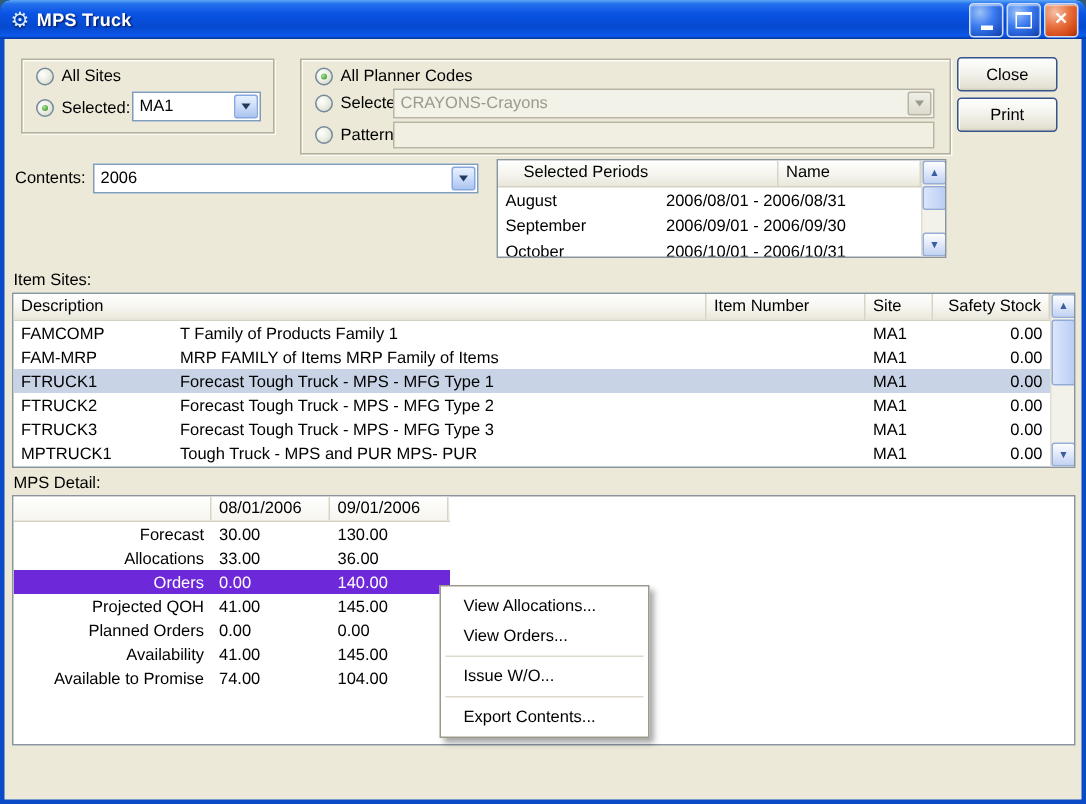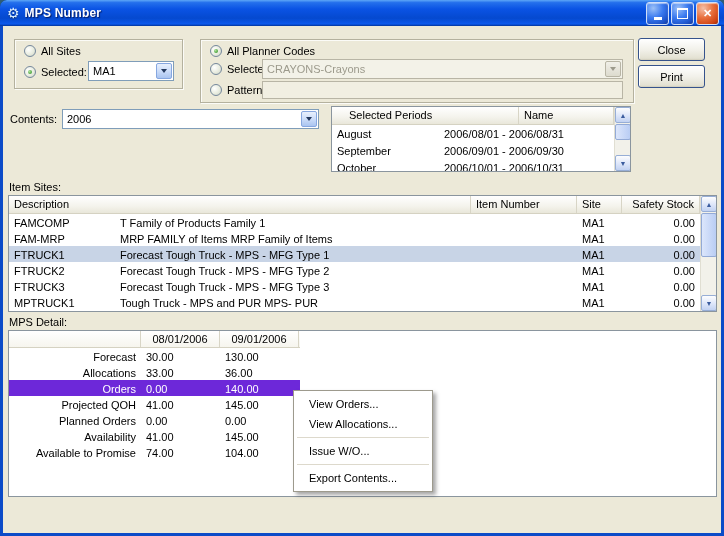--- a/index.html
+++ b/index.html
@@ -86,21 +86,21 @@
   .c-item{width:106px;flex:none}
   .c-desc{flex:1}
   .c-site{width:45px;flex:none}
   .c-stock{width:78px;flex:none;text-align:right}
   .row-sel-inactive{background:#c8d4e6}
 
   .mps-panel .thead{width:291px;height:17px;background:linear-gradient(180deg,#ffffff,#f6f5ee)}
   .mps-panel .rows{width:291px}
   .c-mlabel{width:132px;flex:none;text-align:right}
   .c-mval{width:79px;flex:none;padding-right:8px}
-  .th.c-mval{text-align:center;padding-right:5px}
+  .th.c-mval{text-align:left;padding-right:5px}
   .row-sel-active{background:#6d28d9;color:#fff}
 
   
   .vscroll{position:absolute;top:0;right:0;bottom:0;width:16px;background:#f2f1ea;border-left:1px solid #e0ded2;box-sizing:border-box}
   .sb-btn{position:absolute;left:0;width:16px;height:16px;box-sizing:border-box;border:1px solid #97aed6;border-radius:2px;
     background:linear-gradient(180deg,#fdfdfe,#e0e8fa 50%,#c2d2f2);display:flex;align-items:center;justify-content:center;
     color:#3b5c9e;font-size:7px;line-height:1}
   .sb-up{top:0}
   .sb-down{bottom:0}
   .sb-thumb{position:absolute;left:0;width:16px;box-sizing:border-box;border:1px solid #93aad6;border-radius:2px;
@@ -114,21 +114,21 @@
   .ctx-item{height:20px;line-height:20px;padding:0 8px 0 15px;white-space:nowrap}
   .ctx-sep{height:1px;background:#ddd9cc;margin:3px 3px}
 </style>
 </head>
 <body>
 
 <div class="win">
 
   <div class="titlebar">
     <span class="tb-icon">⚙</span>
-    <span class="tb-title">MPS Number</span>
+    <span class="tb-title">MPS Truck</span>
     <span class="tb-btns">
       <span class="tb-btn tb-min">
           <span class="glyph-min"></span>
         </span>
       <span class="tb-btn tb-max">
           <span class="glyph-max"></span>
         </span>
       <span class="tb-btn tb-close">
           <span class="glyph-x">✕</span>
         </span>
@@ -310,22 +310,22 @@
           </div>
           <div class="trow">
             <span class="td c-mlabel">Available to Promise</span>
             <span class="td c-mval">74.00</span>
             <span class="td c-mval">104.00</span>
           </div>
         </div>
     </div>
 
     <div class="ctx">
+        <div class="ctx-item">View Allocations...</div>
         <div class="ctx-item">View Orders...</div>
-        <div class="ctx-item">View Allocations...</div>
         <div class="ctx-sep"></div>
         <div class="ctx-item">Issue W/O...</div>
         <div class="ctx-sep"></div>
         <div class="ctx-item">Export Contents...</div>
       </div>
 
   </div>
 </div>
 
 </body></html>

